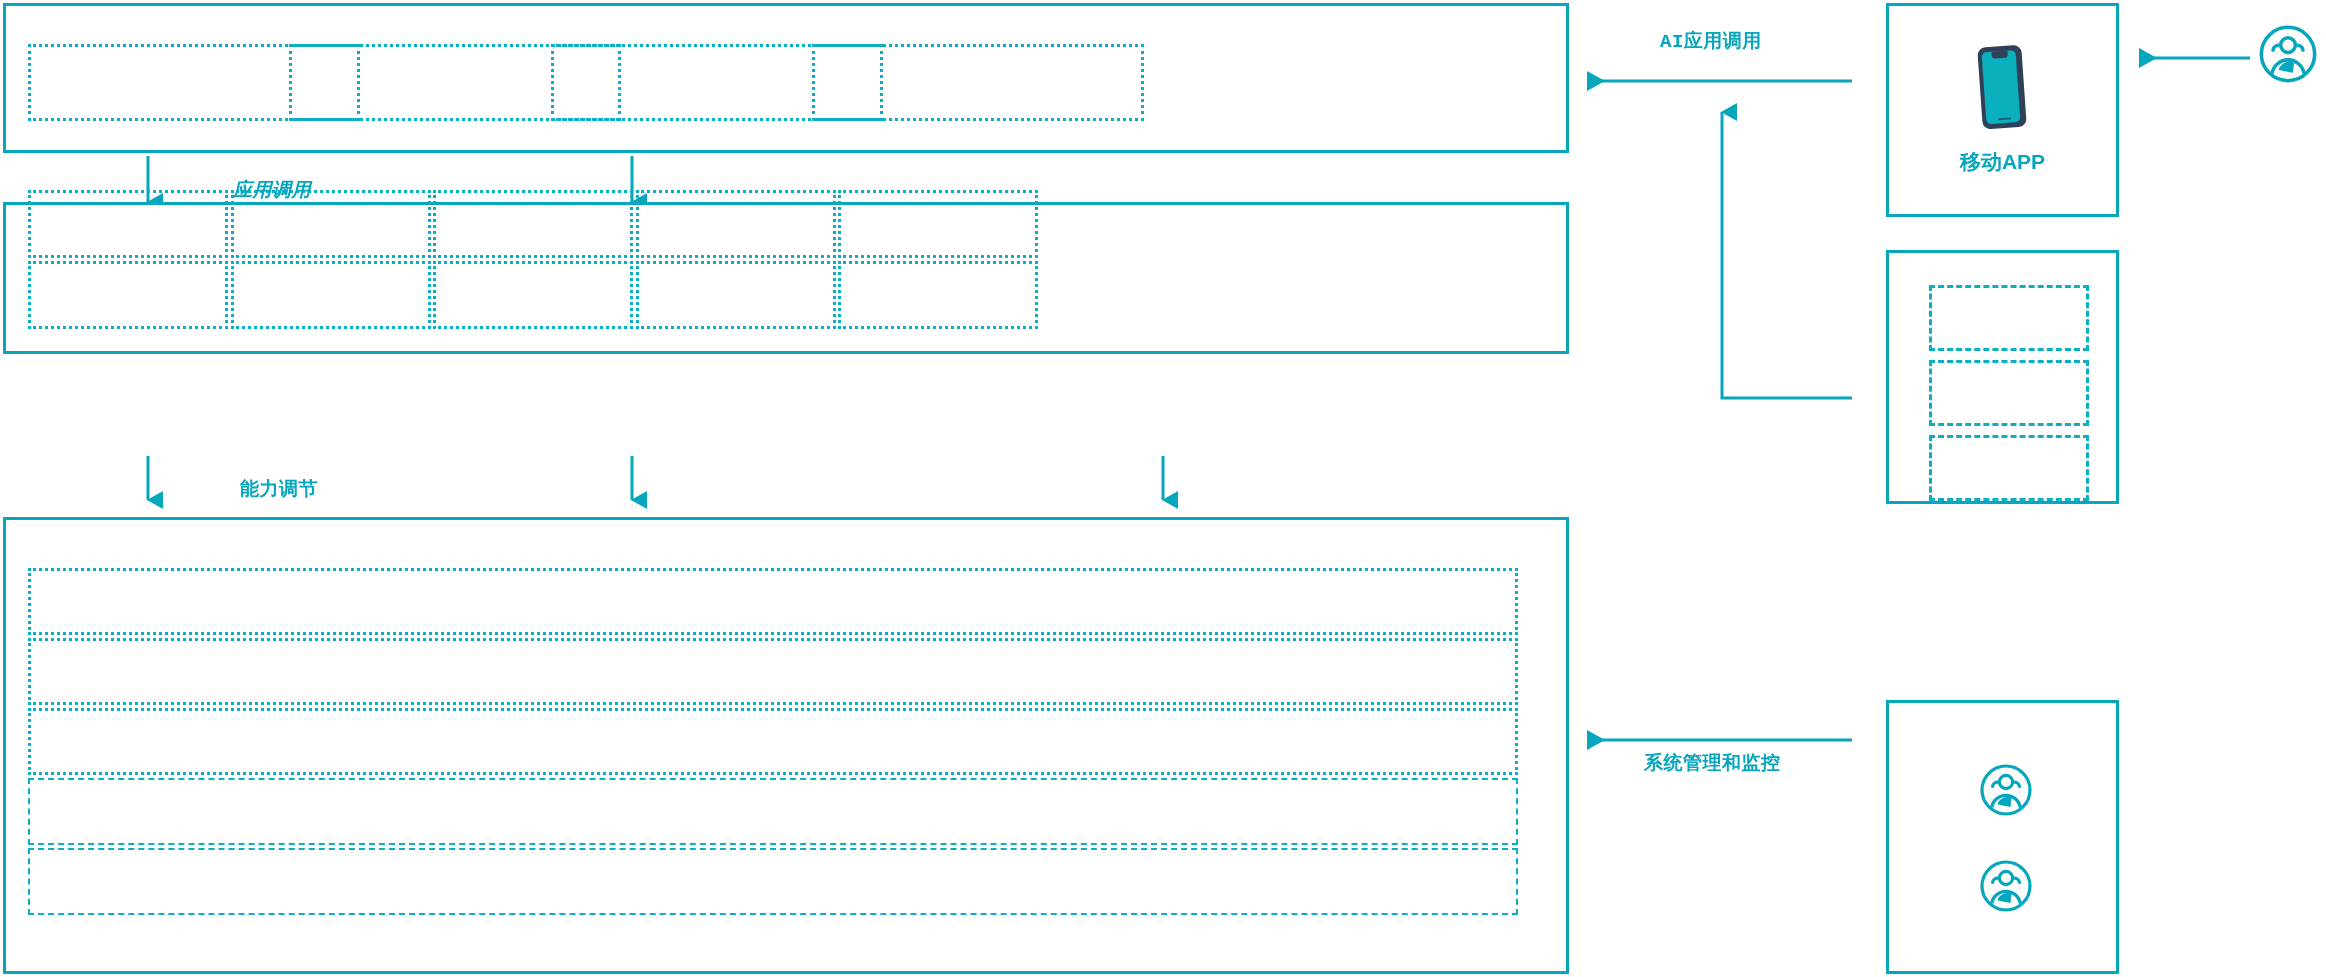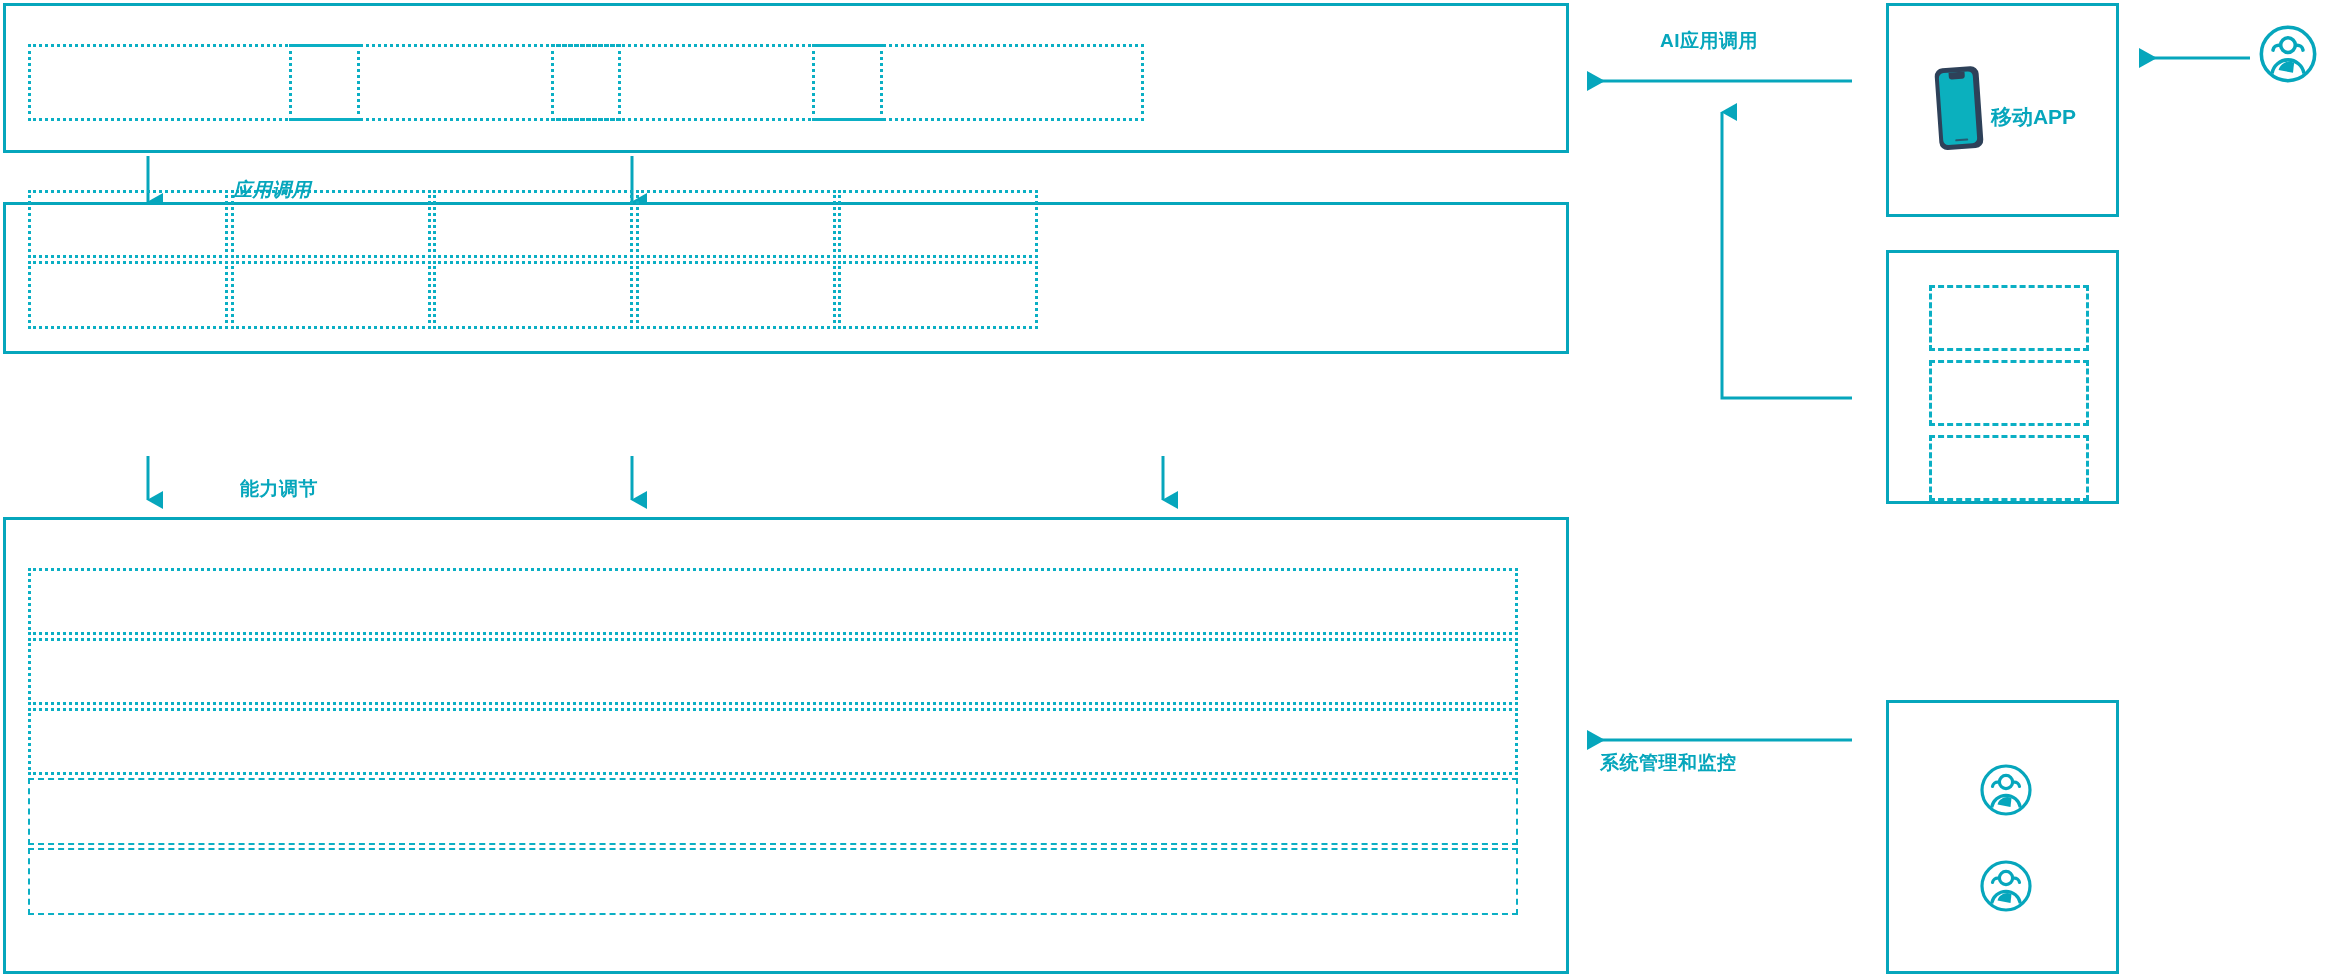--- a/index.html
+++ b/index.html
@@ -61,21 +61,21 @@
     pointer-events: none;
   }
 
   
   .actor-card {
     position: absolute;
     box-sizing: border-box;
     border: 3px solid #06A6BC;
     background: #ffffff;
     display: flex;
-    flex-direction: row;
+    flex-direction: column;
     align-items: center;
     justify-content: center;
   }
   .actor-label {
     color: #06A6BC;
     font-size: 21px;
     font-weight: bold;
     margin-top: 14px;
     white-space: nowrap;
   }
@@ -165,23 +165,23 @@
     <div class="slot" style="left:22px; top:118px; width:1490px; height:67px;"></div>
     <div class="slot" style="left:22px; top:188px; width:1490px; height:67px;"></div>
     <div class="slot dashed fine" style="left:22px; top:258px; width:1490px; height:67px;"></div>
     <div class="slot dashed fine" style="left:22px; top:328px; width:1490px; height:67px;"></div>
   </div>
 
   <div class="conn-label" style="left:233px; top:177px;font-style:italic;">应用调用</div>
 
   <div class="conn-label" style="left:240px; top:476px;">能力调节</div>
 
-  <div class="conn-label" style="left:1660px; top:28px;">AI应用调用</div>
-
-  <div class="conn-label" style="left:1600px; top:750px;">系统管理和监控</div>
+  <div class="conn-label" style="left:1660px; top:28px;font-family:Liberation Mono, monospace;">AI应用调用</div>
+
+  <div class="conn-label" style="left:1644px; top:750px;">系统管理和监控</div>
 
   <div class="actor-card" style="left:1886px; top:3px; width:233px; height:214px;">
     <span class="phone-icon">
       <svg width="62" height="86" viewBox="0 0 62 86" xmlns="http://www.w3.org/2000/svg">
         <g transform="rotate(-4 31 43)">
           <rect x="9" y="3" width="42" height="80" rx="7" ry="7" fill="#2E4159" stroke="#2E4159" stroke-width="2"></rect>
           <rect x="12" y="7" width="34" height="72" rx="5" ry="5" fill="#0BB0BE"></rect>
           <path d="M22,7 h16 v4 a3,3 0 0 1 -3,3 h-10 a3,3 0 0 1 -3,-3 z" fill="#2E4159"></path>
           <rect x="24" y="74" width="13" height="2" rx="1" fill="#2E4159" opacity="0.75"></rect>
         </g>

